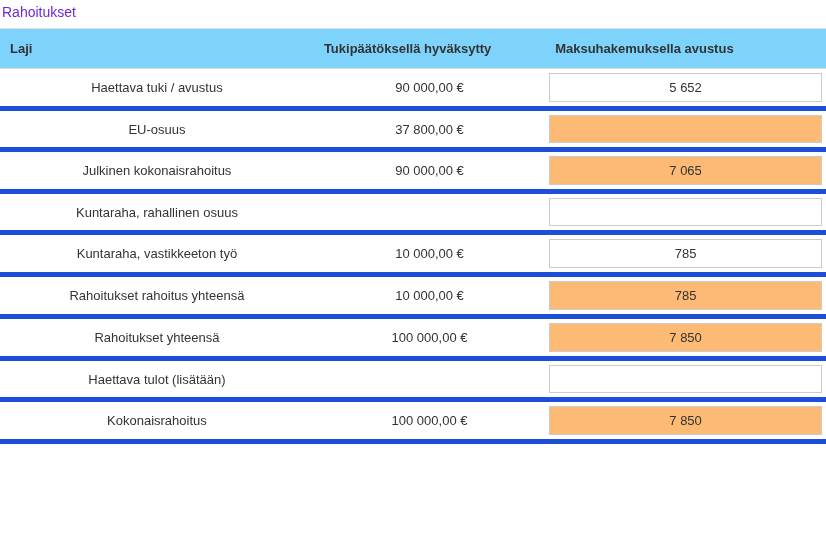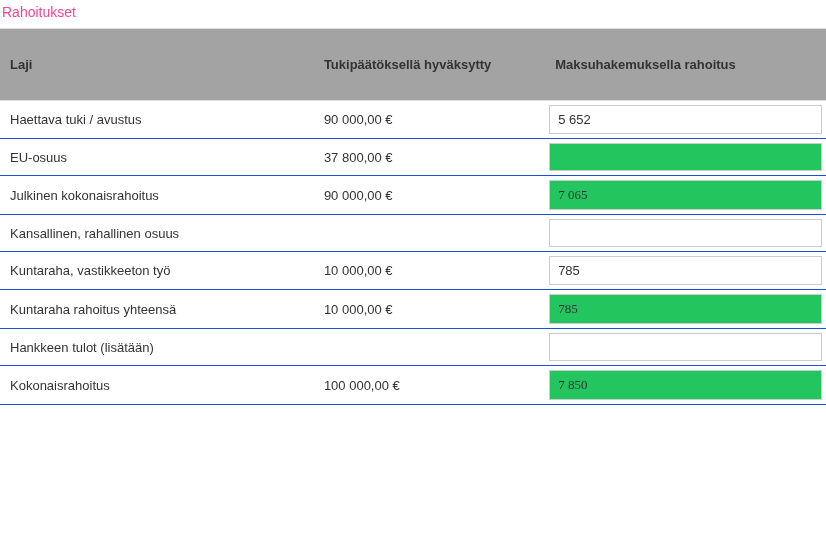--- a/index.html
+++ b/index.html
@@ -7,42 +7,43 @@
       margin: 0;
       padding: 0;
     }
     body {
       font-family: Arial, Helvetica, sans-serif;
       font-size: 13px;
       color: #333;
       background: #fff;
     }
     .title {
-      color: #ec4899;
+      color: #6d28d9;
       font-size: 14px;
       padding: 4px 0 8px 2px;
     }
     table {
       width: 100%;
       border-collapse: collapse;
       table-layout: fixed;
     }
     th {
       text-align: left;
       font-weight: bold;
-      background: #a3a3a3;
-      padding: 28px 10px;
+      background: #7dd3fc;
+      padding: 12px 10px;
       border-top: 1px solid #ddd;
       border-bottom: 1px solid #ddd;
       color: #333;
     }
     td {
       padding: 10px 10px;
-      border-bottom: 1px solid #1d4ed8;
+      border-bottom: 5px solid #1d4ed8;
       vertical-align: middle;
+      text-align: center;
     }
     .col-laji {
       width: 38%;
     }
     .col-tuki {
       width: 28%;
     }
     .col-maksu {
       width: 34%;
     }
@@ -50,44 +51,43 @@
       background: #fff;
       border: 1px solid #ccc;
       padding: 6px 8px;
       font-size: 13px;
       width: 100%;
       display: block;
       min-height: 28px;
       color: #333;
     }
     .input-cell.readonly {
-      background: #22c55e;
+      background: #fdba74;
       border: 1px solid #ccc;
-      font-family: Liberation Serif, serif;
     }
     .maksu-td {
       padding: 4px 4px;
     }
   </style>
 </head>
 <body>
 
 <div class="title">Rahoitukset</div>
 
 <table>
   <colgroup>
     <col class="col-laji">
     <col class="col-tuki">
     <col class="col-maksu">
   </colgroup>
   <thead>
     <tr>
       <th>Laji</th>
       <th>Tukipäätöksellä hyväksytty</th>
-      <th>Maksuhakemuksella rahoitus</th>
+      <th>Maksuhakemuksella avustus</th>
     </tr>
   </thead>
   <tbody id="table-body">
   <tr>
         <td>Haettava tuki / avustus</td>
         <td>90 000,00 €</td>
         <td class="maksu-td">
           <div class="input-cell">5 652</div>
         </td>
       </tr>
@@ -99,42 +99,49 @@
         </td>
       </tr>
       <tr>
         <td>Julkinen kokonaisrahoitus</td>
         <td>90 000,00 €</td>
         <td class="maksu-td">
           <div class="input-cell readonly">7 065</div>
         </td>
       </tr>
       <tr>
-        <td>Kansallinen, rahallinen osuus</td>
+        <td>Kuntaraha, rahallinen osuus</td>
         <td></td>
         <td class="maksu-td">
           <div class="input-cell"></div>
         </td>
       </tr>
       <tr>
         <td>Kuntaraha, vastikkeeton työ</td>
         <td>10 000,00 €</td>
         <td class="maksu-td">
           <div class="input-cell">785</div>
         </td>
       </tr>
       <tr>
-        <td>Kuntaraha rahoitus yhteensä</td>
+        <td>Rahoitukset rahoitus yhteensä</td>
         <td>10 000,00 €</td>
         <td class="maksu-td">
           <div class="input-cell readonly">785</div>
         </td>
       </tr>
       <tr>
-        <td>Hankkeen tulot (lisätään)</td>
+        <td>Rahoitukset yhteensä</td>
+        <td>100 000,00 €</td>
+        <td class="maksu-td">
+          <div class="input-cell readonly">7 850</div>
+        </td>
+      </tr>
+      <tr>
+        <td>Haettava tulot (lisätään)</td>
         <td></td>
         <td class="maksu-td">
           <div class="input-cell"></div>
         </td>
       </tr>
       <tr>
         <td>Kokonaisrahoitus</td>
         <td>100 000,00 €</td>
         <td class="maksu-td">
           <div class="input-cell readonly">7 850</div>

